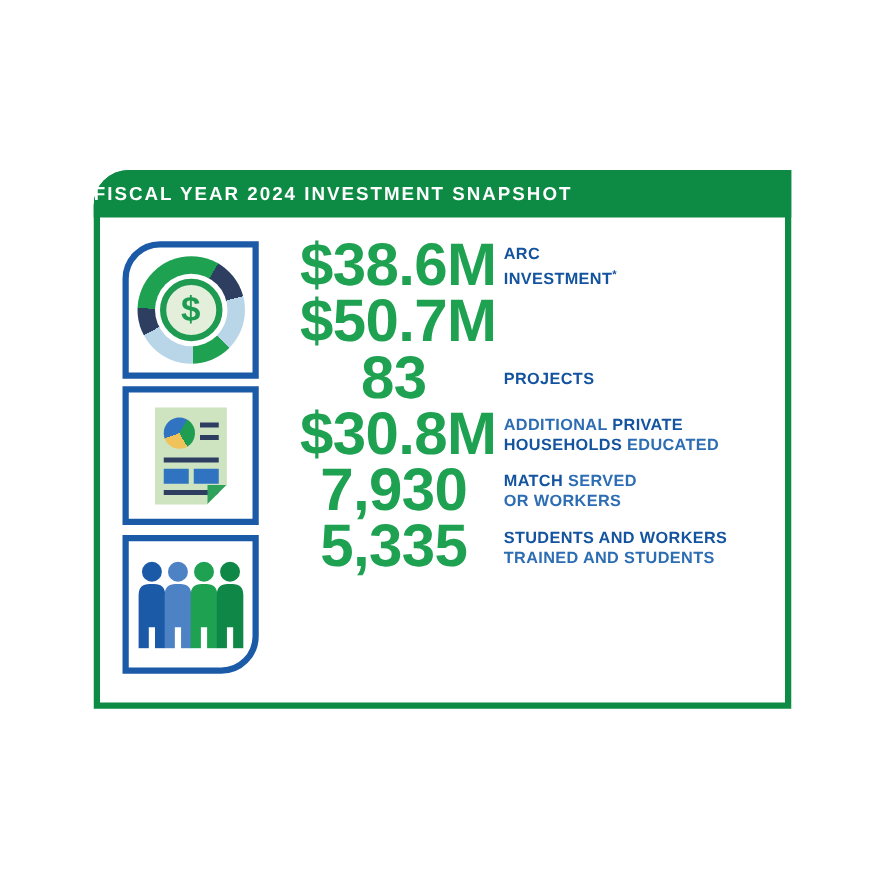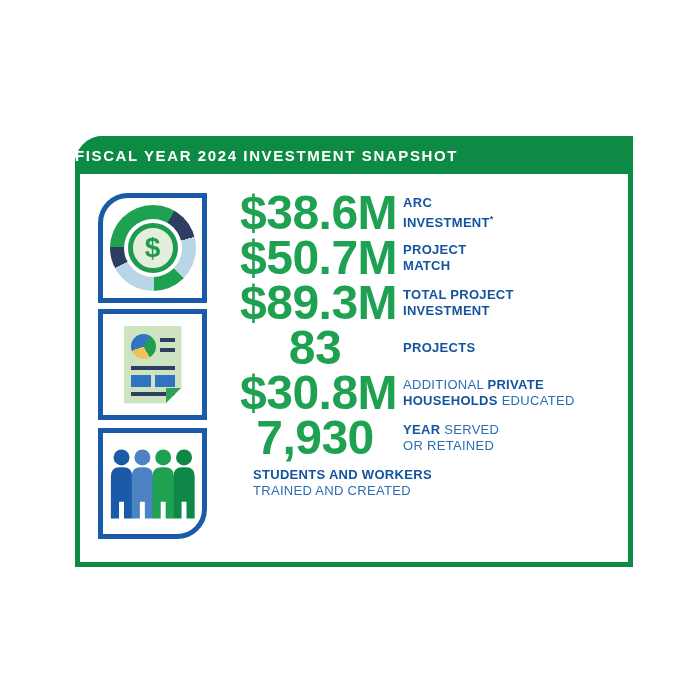--- a/index.html
+++ b/index.html
@@ -66,21 +66,21 @@
   .people{width:86px;height:70px;display:block;}
 
   
   .stats{position:absolute;left:160px;top:49px;width:365px;display:flex;flex-direction:column;}
   .stat-row{height:45px;display:flex;align-items:center;}
   .stat-value{width:150px;text-align:center;color:var(--stat-green,#1fa152);
         font-weight:700;font-size:48px;line-height:1;letter-spacing:-0.5px;white-space:nowrap;}
   .stat-label{margin-left:13px;flex:1;}
   .lbl-line{font-size:13px;line-height:16px;letter-spacing:0.3px;white-space:nowrap;}
   .seg-bold{color:var(--blue-bold,#13539f);font-weight:700;}
-  .seg-reg{color:var(--blue-reg,#2d6db4);font-weight:400;}
+  .seg-reg{color:var(--blue-reg,#2d6db4);font-weight:700;}
   .seg-sup{font-size:9px;vertical-align:5px;letter-spacing:0;}
 </style>
 </head>
 <body>
 
 <div class="canvas">
   <div class="card">
 
     <div class="card-header">
       <span class="card-title">FISCAL YEAR 2024 INVESTMENT SNAPSHOT</span>
@@ -139,54 +139,44 @@
     <div class="stats" id="stats">
         <div class="stat-row">
           <div class="stat-value">$38.6M</div>
           <div class="stat-label">
             <div class="lbl-line"><span class="seg-bold">ARC</span></div>
             <div class="lbl-line"><span class="seg-bold">INVESTMENT</span><span class="seg-bold seg-sup">*</span></div>
           </div>
         </div>
         <div class="stat-row">
           <div class="stat-value">$50.7M</div>
-          <div class="stat-label">
-            <div class="lbl-line"><span class="seg-bold">PROJECT</span></div>
-            <div class="lbl-line"><span class="seg-bold">MATCH</span></div>
-          </div>
-        </div>
-        <div class="stat-row">
-          <div class="stat-value">$89.3M</div>
-          <div class="stat-label">
-            <div class="lbl-line"><span class="seg-bold">TOTAL PROJECT</span></div>
-            <div class="lbl-line"><span class="seg-bold">INVESTMENT</span></div>
-          </div>
         </div>
         <div class="stat-row">
           <div class="stat-value">83</div>
           <div class="stat-label">
             <div class="lbl-line"><span class="seg-bold">PROJECTS</span></div>
           </div>
         </div>
         <div class="stat-row">
           <div class="stat-value">$30.8M</div>
           <div class="stat-label">
             <div class="lbl-line"><span class="seg-reg">ADDITIONAL </span><span class="seg-bold">PRIVATE</span></div>
             <div class="lbl-line"><span class="seg-bold">HOUSEHOLDS</span><span class="seg-reg"> EDUCATED</span></div>
           </div>
         </div>
         <div class="stat-row">
           <div class="stat-value">7,930</div>
           <div class="stat-label">
-            <div class="lbl-line"><span class="seg-bold">YEAR</span><span class="seg-reg"> SERVED</span></div>
-            <div class="lbl-line"><span class="seg-reg">OR RETAINED</span></div>
+            <div class="lbl-line"><span class="seg-bold">MATCH</span><span class="seg-reg"> SERVED</span></div>
+            <div class="lbl-line"><span class="seg-reg">OR WORKERS</span></div>
           </div>
         </div>
         <div class="stat-row">
+          <div class="stat-value">5,335</div>
           <div class="stat-label">
             <div class="lbl-line"><span class="seg-bold">STUDENTS AND WORKERS</span></div>
-            <div class="lbl-line"><span class="seg-reg">TRAINED AND CREATED</span></div>
+            <div class="lbl-line"><span class="seg-reg">TRAINED AND STUDENTS</span></div>
           </div>
         </div>
       </div>
 
   </div>
 </div>
 
 </body></html>

